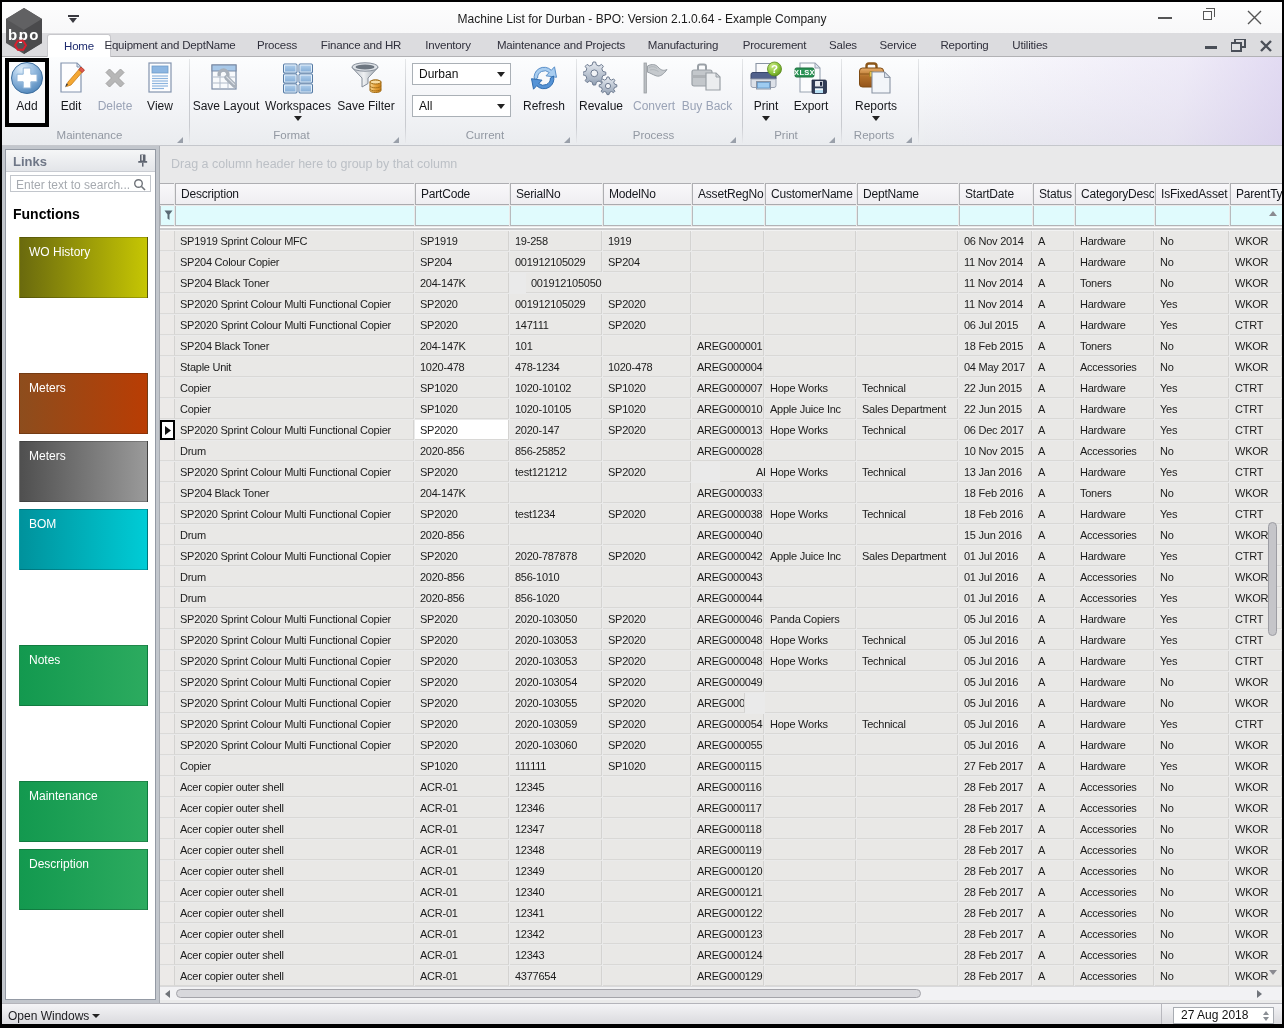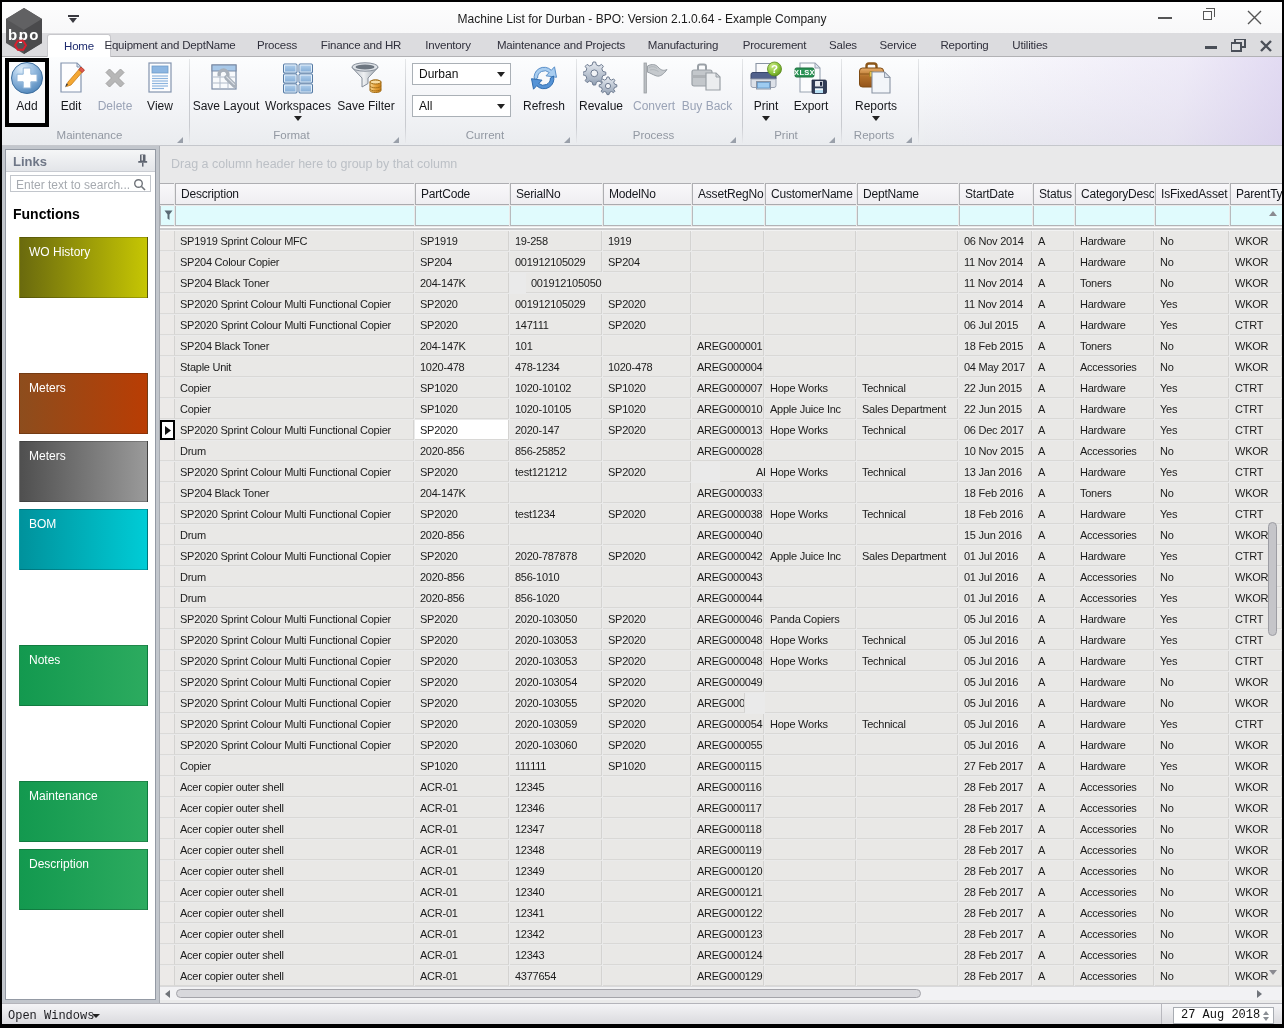--- a/index.html
+++ b/index.html
@@ -40,21 +40,21 @@
 #grouppanel span { position:absolute; left:11px; top:11px; font-size:12.5px; color:#bcc0c6; }
 .hc { position:absolute; top:37px; height:22px; background:linear-gradient(to bottom,#f9f8fa,#efeef1); border-left:1px solid #aeaeb2; border-top:1px solid #aeaeb2; border-bottom:1px solid #aaaaae; font-size:12px; letter-spacing:-0.2px; color:#16191e; line-height:21px; padding-left:5px; overflow:hidden; white-space:nowrap; }
 .fc { position:absolute; top:60px; height:20px; background:#e0fbfd; border-left:1px solid #b8babd; border-bottom:1px solid #b2b2b6; }
 .ind { position:absolute; left:0px; width:15px; height:20px; background:#eceae8; border-right:1px solid #d4d3d1; border-bottom:1px solid #dbdad8; }
 .c { position:absolute; height:20px; background:#e9e8e6; border-right:1px solid #d4d3d1; border-bottom:1px solid #d9d8d6; font-size:11px; color:#1b1b1b; line-height:20px; padding-left:5px; letter-spacing:-0.25px; white-space:nowrap; overflow:hidden; }
 
 #vscroll { position:absolute; right:5px; top:376px; width:9px; height:114px; background:#c5c5c9; border:1px solid #9d9da3; border-radius:5px; }
 #hscroll { position:absolute; left:0; top:840px; width:100%; height:14px; background:#f2f2f4; border-top:1px solid #d8d8da; }
 #hthumb { position:absolute; left:16px; top:2px; width:745px; height:9px; background:#d8d8dc; border:1px solid #a4a4aa; border-radius:5px; }
 
-#status { position:absolute; left:0; top:1001px; width:100%; height:21px; background:linear-gradient(to bottom,#f4f4f6,#dadade); border-top:1px solid #b4b4ba;font-family:Liberation Mono, monospace; }
+#status { position:absolute; left:0; top:1001px; width:100%; height:21px; background:linear-gradient(to bottom,#f4f4f6,#dadade); border-top:1px solid #b4b4ba; }
 #status .ow { position:absolute; left:8px; top:5px; font-size:12px; color:#1c1c20; }
 #datebox { position:absolute; right:10px; top:3px; width:101px; height:17px; background:#fff; border:1px solid #a8acb2; font-size:12px; color:#111; line-height:15px; padding-left:7px; }
 </style></head>
 <body>
 <div id="bl"></div>
 <div id="br"></div>
 <div id="win">
   <div id="title">
     <div id="titletext">Machine List for Durban - BPO: Version 2.1.0.64 - Example Company</div>
     <div style="position:absolute;left:68px;top:13px;width:11px;height:1.5px;background:#3a3a40"></div>

